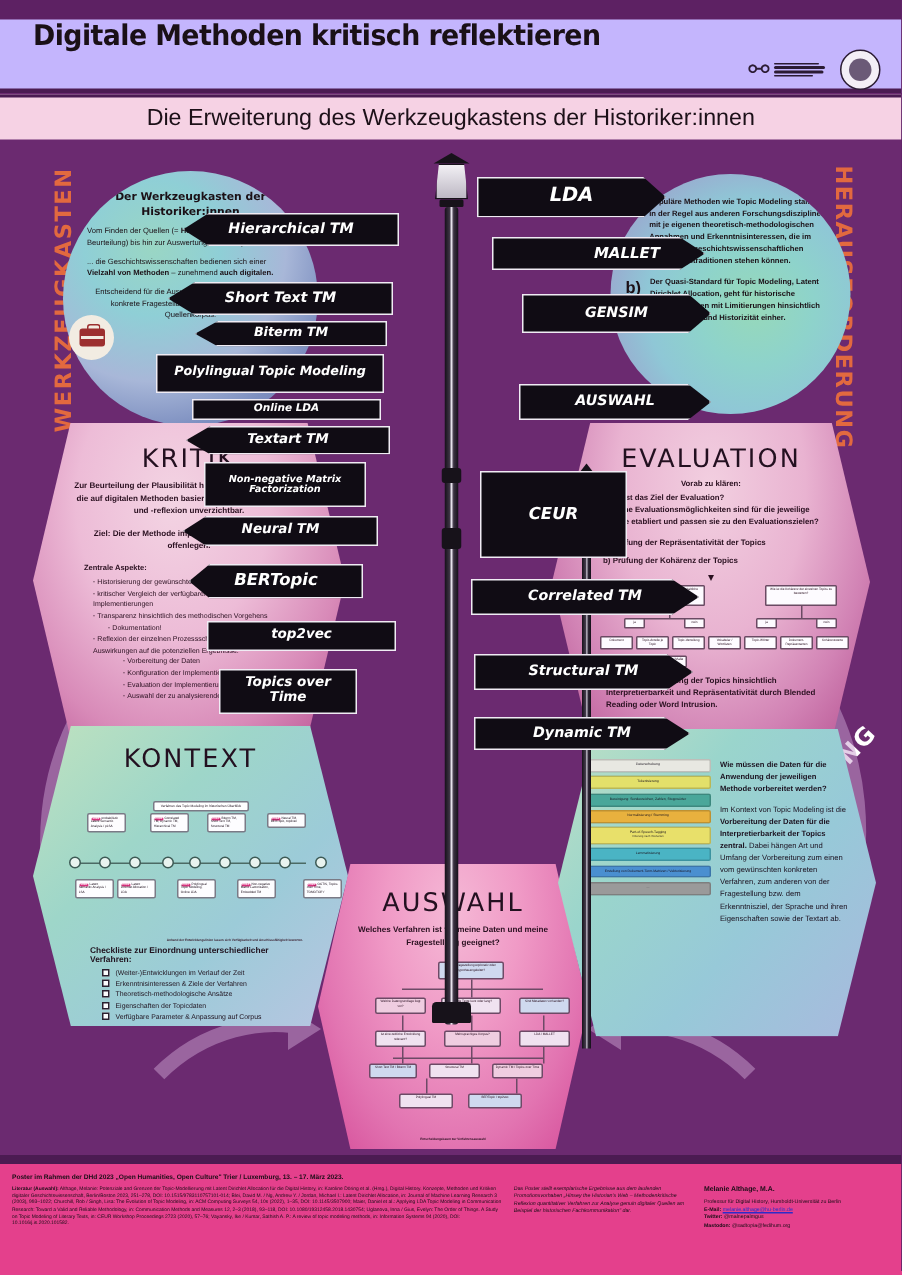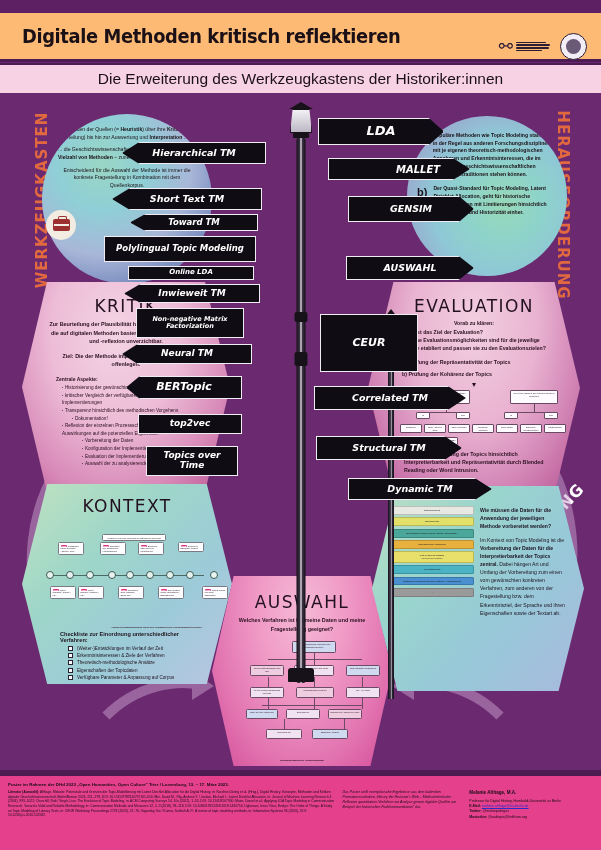--- a/index.html
+++ b/index.html
@@ -14,21 +14,21 @@
     position: relative;
     width: 601px; height: 850px;
     background: #6b2a70;
     overflow: hidden;
   }
 
   
   .topbar { position:absolute; left:0; top:0; width:601px; height:13px; background:#5d2163; }
   .titlebar {
     position:absolute; left:0; top:13px; width:601px; height:49px;
-    background:#fdba74; display:flex; align-items:center;
+    background:#c4b5fd; display:flex; 
     border-bottom:3px solid #4b1b52;
   }
   .main-title {
     margin-left:22px; font-size:19px; font-weight:bold; letter-spacing:-0.4px;
     color:#1a1016; font-family:"DejaVu Sans", sans-serif; transform: scaleX(0.94);
     transform-origin:left center; white-space:nowrap;
   }
   .logos { position:absolute; right:14px; top:20px; display:flex; align-items:center; gap:10px; }
   .logo-hu { display:flex; align-items:center; gap:3px; }
   .logo-hu .mark { font-size:17px; color:#2b1b33; line-height:1; }
@@ -315,20 +315,24 @@
       <path d="M10 60 C 40 30, 80 22, 110 30" stroke="#c9a0cf" stroke-width="10" fill="none"></path>
       <path d="M96 16 L118 30 L96 44 Z" fill="#c9a0cf"></path>
     </svg>
     <svg class="big-arrow" style="left:390px;top:560px;width:120px;height:80px" viewBox="0 0 120 80">
       <path d="M110 60 C 80 30, 40 22, 10 30" stroke="#c9a0cf" stroke-width="10" fill="none"></path>
       <path d="M24 16 L2 30 L24 44 Z" fill="#c9a0cf"></path>
     </svg>
 
     <div class="circle-panel" id="werkzeug-circle">
       <div class="circ-inner">
+        <div class="circ-title">
+          <span>Der Werkzeugkasten der</span><br>
+          <span>Historiker:innen</span>
+        </div>
         <div class="circ-body">
           <p><span>Vom Finden der Quellen (= </span><b>Heuristik</b><span>) über ihre </span><b>Kritik</b><span> (= Beurteilung) bis hin zur Auswertung und </span><b>Interpretation</b><span> ...</span></p>
           <p><span>... die Geschichtswissenschaften bedienen sich einer </span><b>Vielzahl von Methoden</b><span> – zunehmend </span><b>auch digitalen.</b></p>
           <p style="text-align:center">Entscheidend für die Auswahl der Methode ist immer die konkrete Fragestellung in Kombination mit dem Quellenkorpus.</p>
         </div>
       </div>
     </div>
     <div class="toolbox-icon" style="left:46px;top:114px">
         <div class="case"></div>
       </div>
@@ -524,41 +528,41 @@
     </div>
 
     <div id="signs-layer">
         <div class="sign arrow-l" style="left: 122px; top: 46px; width: 144px; height: 22px; font-size: 9.5px;">
           <span>Hierarchical TM</span>
         </div>
         <div class="sign arrow-l" style="left: 112px; top: 92px; width: 150px; height: 22px; font-size: 9.5px;">
           <span>Short Text TM</span>
         </div>
         <div class="sign arrow-l" style="left: 130px; top: 118px; width: 128px; height: 17px; font-size: 8.5px;">
-          <span>Toward TM</span>
+          <span>Biterm TM</span>
         </div>
         <div class="sign plain" style="left: 104px; top: 140px; width: 152px; height: 26px; font-size: 8.5px;">
           <span>Polylingual Topic Modeling</span>
         </div>
         <div class="sign plain" style="left: 128px; top: 170px; width: 126px; height: 14px; font-size: 7px;">
           <span>Online LDA</span>
         </div>
         <div class="sign arrow-l" style="left: 124px; top: 188px; width: 136px; height: 19px; font-size: 9px;">
-          <span>Inwieweit TM</span>
+          <span>Textart TM</span>
         </div>
         <div class="sign plain" style="left: 136px; top: 212px; width: 108px; height: 30px; font-size: 6.5px;">
           <span>Non-negative Matrix Factorization</span>
         </div>
         <div class="sign arrow-l" style="left: 122px; top: 248px; width: 130px; height: 20px; font-size: 9px;">
           <span>Neural TM</span>
         </div>
         <div class="sign arrow-l" style="left: 126px; top: 280px; width: 116px; height: 23px; font-size: 11px;">
           <span>BERTopic</span>
         </div>
-        <div class="sign plain" style="left: 138px; top: 318px; width: 104px; height: 20px; font-size: 9px;">
+        <div class="sign plain" style="left: 138px; top: 318px; width: 126px; height: 20px; font-size: 9px;">
           <span>top2vec</span>
         </div>
         <div class="sign plain" style="left: 146px; top: 350px; width: 92px; height: 30px; font-size: 9px;">
           <span>Topics over Time</span>
         </div>
         <div class="sign arrow-r" style="left: 318px; top: 22px; width: 126px; height: 27px; font-size: 13px;">
           <span>LDA</span>
         </div>
         <div class="sign arrow-r" style="left: 328px; top: 62px; width: 142px; height: 22px; font-size: 10px; padding-left: 38px;">
           <span>MALLET</span>
@@ -571,21 +575,21 @@
         </div>
         <div class="sign plain" style="left: 320px; top: 218px; width: 98px; height: 58px; font-size: 11px;">
           <span>CEUR</span>
         </div>
         <div class="sign arrow-r" style="left: 314px; top: 290px; width: 152px; height: 24px; font-size: 9.5px;">
           <span>Correlated TM</span>
         </div>
         <div class="sign arrow-r" style="left: 316px; top: 340px; width: 146px; height: 24px; font-size: 9.5px;">
           <span>Structural TM</span>
         </div>
-        <div class="sign arrow-r" style="left: 316px; top: 382px; width: 144px; height: 22px; font-size: 9.5px; margin-left: 32px;">
+        <div class="sign arrow-r" style="left: 316px; top: 382px; width: 144px; height: 22px; font-size: 9.5px;">
           <span>Dynamic TM</span>
         </div>
       </div>
 
   </div>
 
   <div class="foot-bar"></div>
   <div class="footer">
     <div class="foot-conf">Poster im Rahmen der DHd 2023 „Open Humanities, Open Culture" Trier / Luxemburg, 13. – 17. März 2023.</div>
     <div class="foot-cols">

